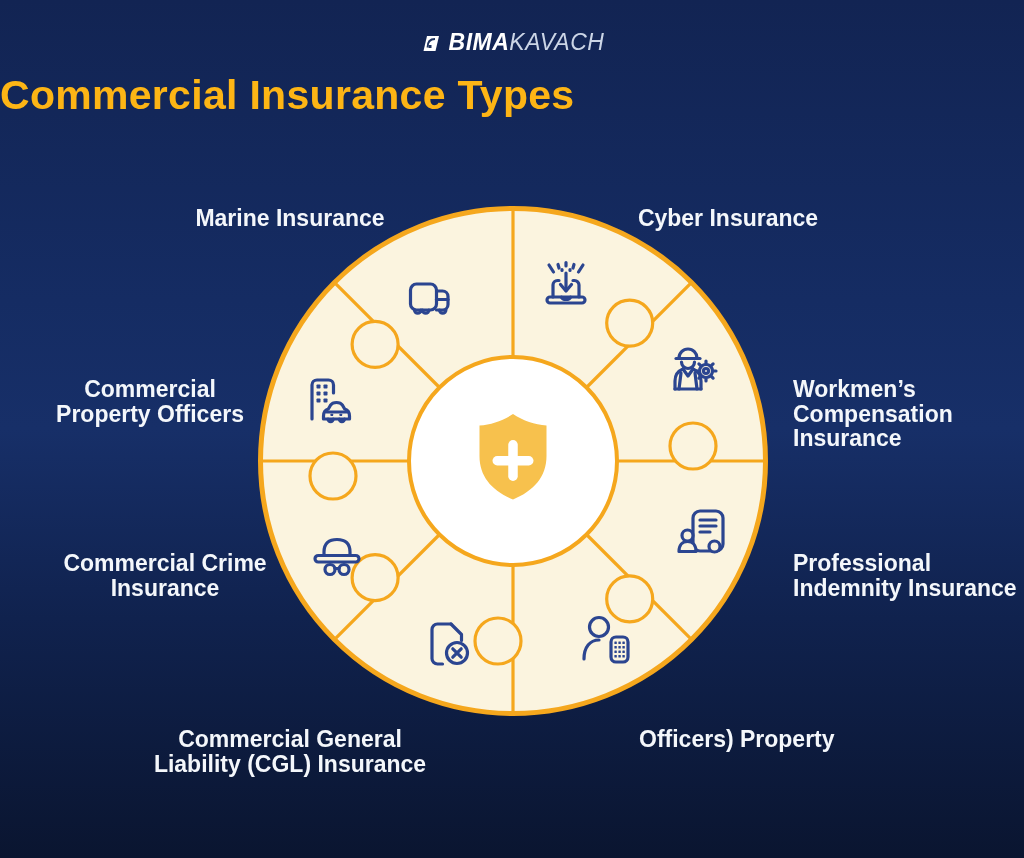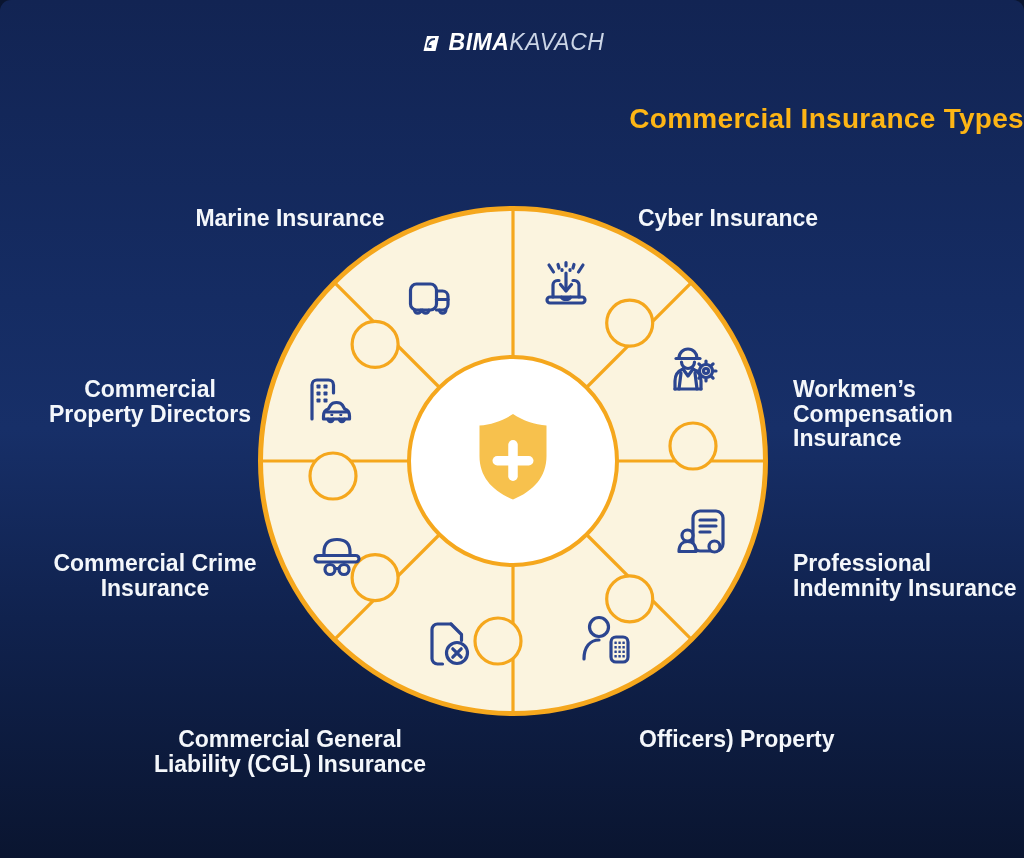--- a/index.html
+++ b/index.html
@@ -1,31 +1,30 @@
 <!DOCTYPE html>
 <html><head>
 <meta charset="utf-8">
 <style>
   html,body{margin:0;padding:0;background:#0a1530;}
   .canvas{
     position:relative;width:1024px;height:858px;overflow:hidden;
     font-family:"Liberation Sans",sans-serif;
     background:linear-gradient(180deg,#122453 0%,#152C63 35%,#172F68 50%,#10224E 72%,#0A1530 100%);
-    border-radius:11px;
   }
   .logo{
     position:absolute;top:31px;left:0;right:0;
     display:flex;align-items:center;justify-content:center;gap:7px;
   }
   .logo-text{font-size:23px;font-style:italic;letter-spacing:.5px;line-height:1;}
   .logo-bold{color:#ffffff;font-weight:800;}
   .logo-light{color:#CBD5E6;font-weight:300;}
   .title{
-    position:absolute;top:72px;left:0;width:1024px;text-align:right;
-    font-size:28px;font-weight:800;color:#FDB515;letter-spacing:.3px;margin-top:31px;
+    position:absolute;top:72px;left:0;width:1024px;text-align:left;
+    font-size:41px;font-weight:800;color:#FDB515;letter-spacing:.3px;
   }
   .diagram{position:absolute;left:255px;top:203px;width:516px;height:516px;}
   .lbl{position:absolute;font-weight:700;font-size:23px;line-height:24.5px;color:#F4F7FB;}
   .lbl span{display:block;}
   .lbl-center{text-align:center;}
   .lbl-left{text-align:left;}
 </style>
 </head>
 <body>
 
@@ -179,30 +178,30 @@
   <div class="lbl lbl-center" style="left:140px;top:206px;width:300px">
     <span>Marine Insurance</span>
   </div>
 
   <div class="lbl lbl-center" style="left:578px;top:206px;width:300px">
     <span>Cyber Insurance</span>
   </div>
 
   <div class="lbl lbl-center" style="left:0px;top:377px;width:300px">
     <span>Commercial</span>
-    <span>Property Directors</span>
+    <span>Property Officers</span>
   </div>
 
   <div class="lbl lbl-left" style="left:793px;top:377px;width:220px">
     <span>Workmen’s</span>
     <span>Compensation</span>
     <span>Insurance</span>
   </div>
 
-  <div class="lbl lbl-center" style="left:5px;top:551px;width:300px">
+  <div class="lbl lbl-center" style="left:15px;top:551px;width:300px">
     <span>Commercial Crime</span>
     <span>Insurance</span>
   </div>
 
   <div class="lbl lbl-center" style="left:140px;top:727px;width:300px">
     <span>Commercial General</span>
     <span>Liability (CGL) Insurance</span>
   </div>
 
   <div class="lbl lbl-left" style="left:793px;top:551px;width:225px">

